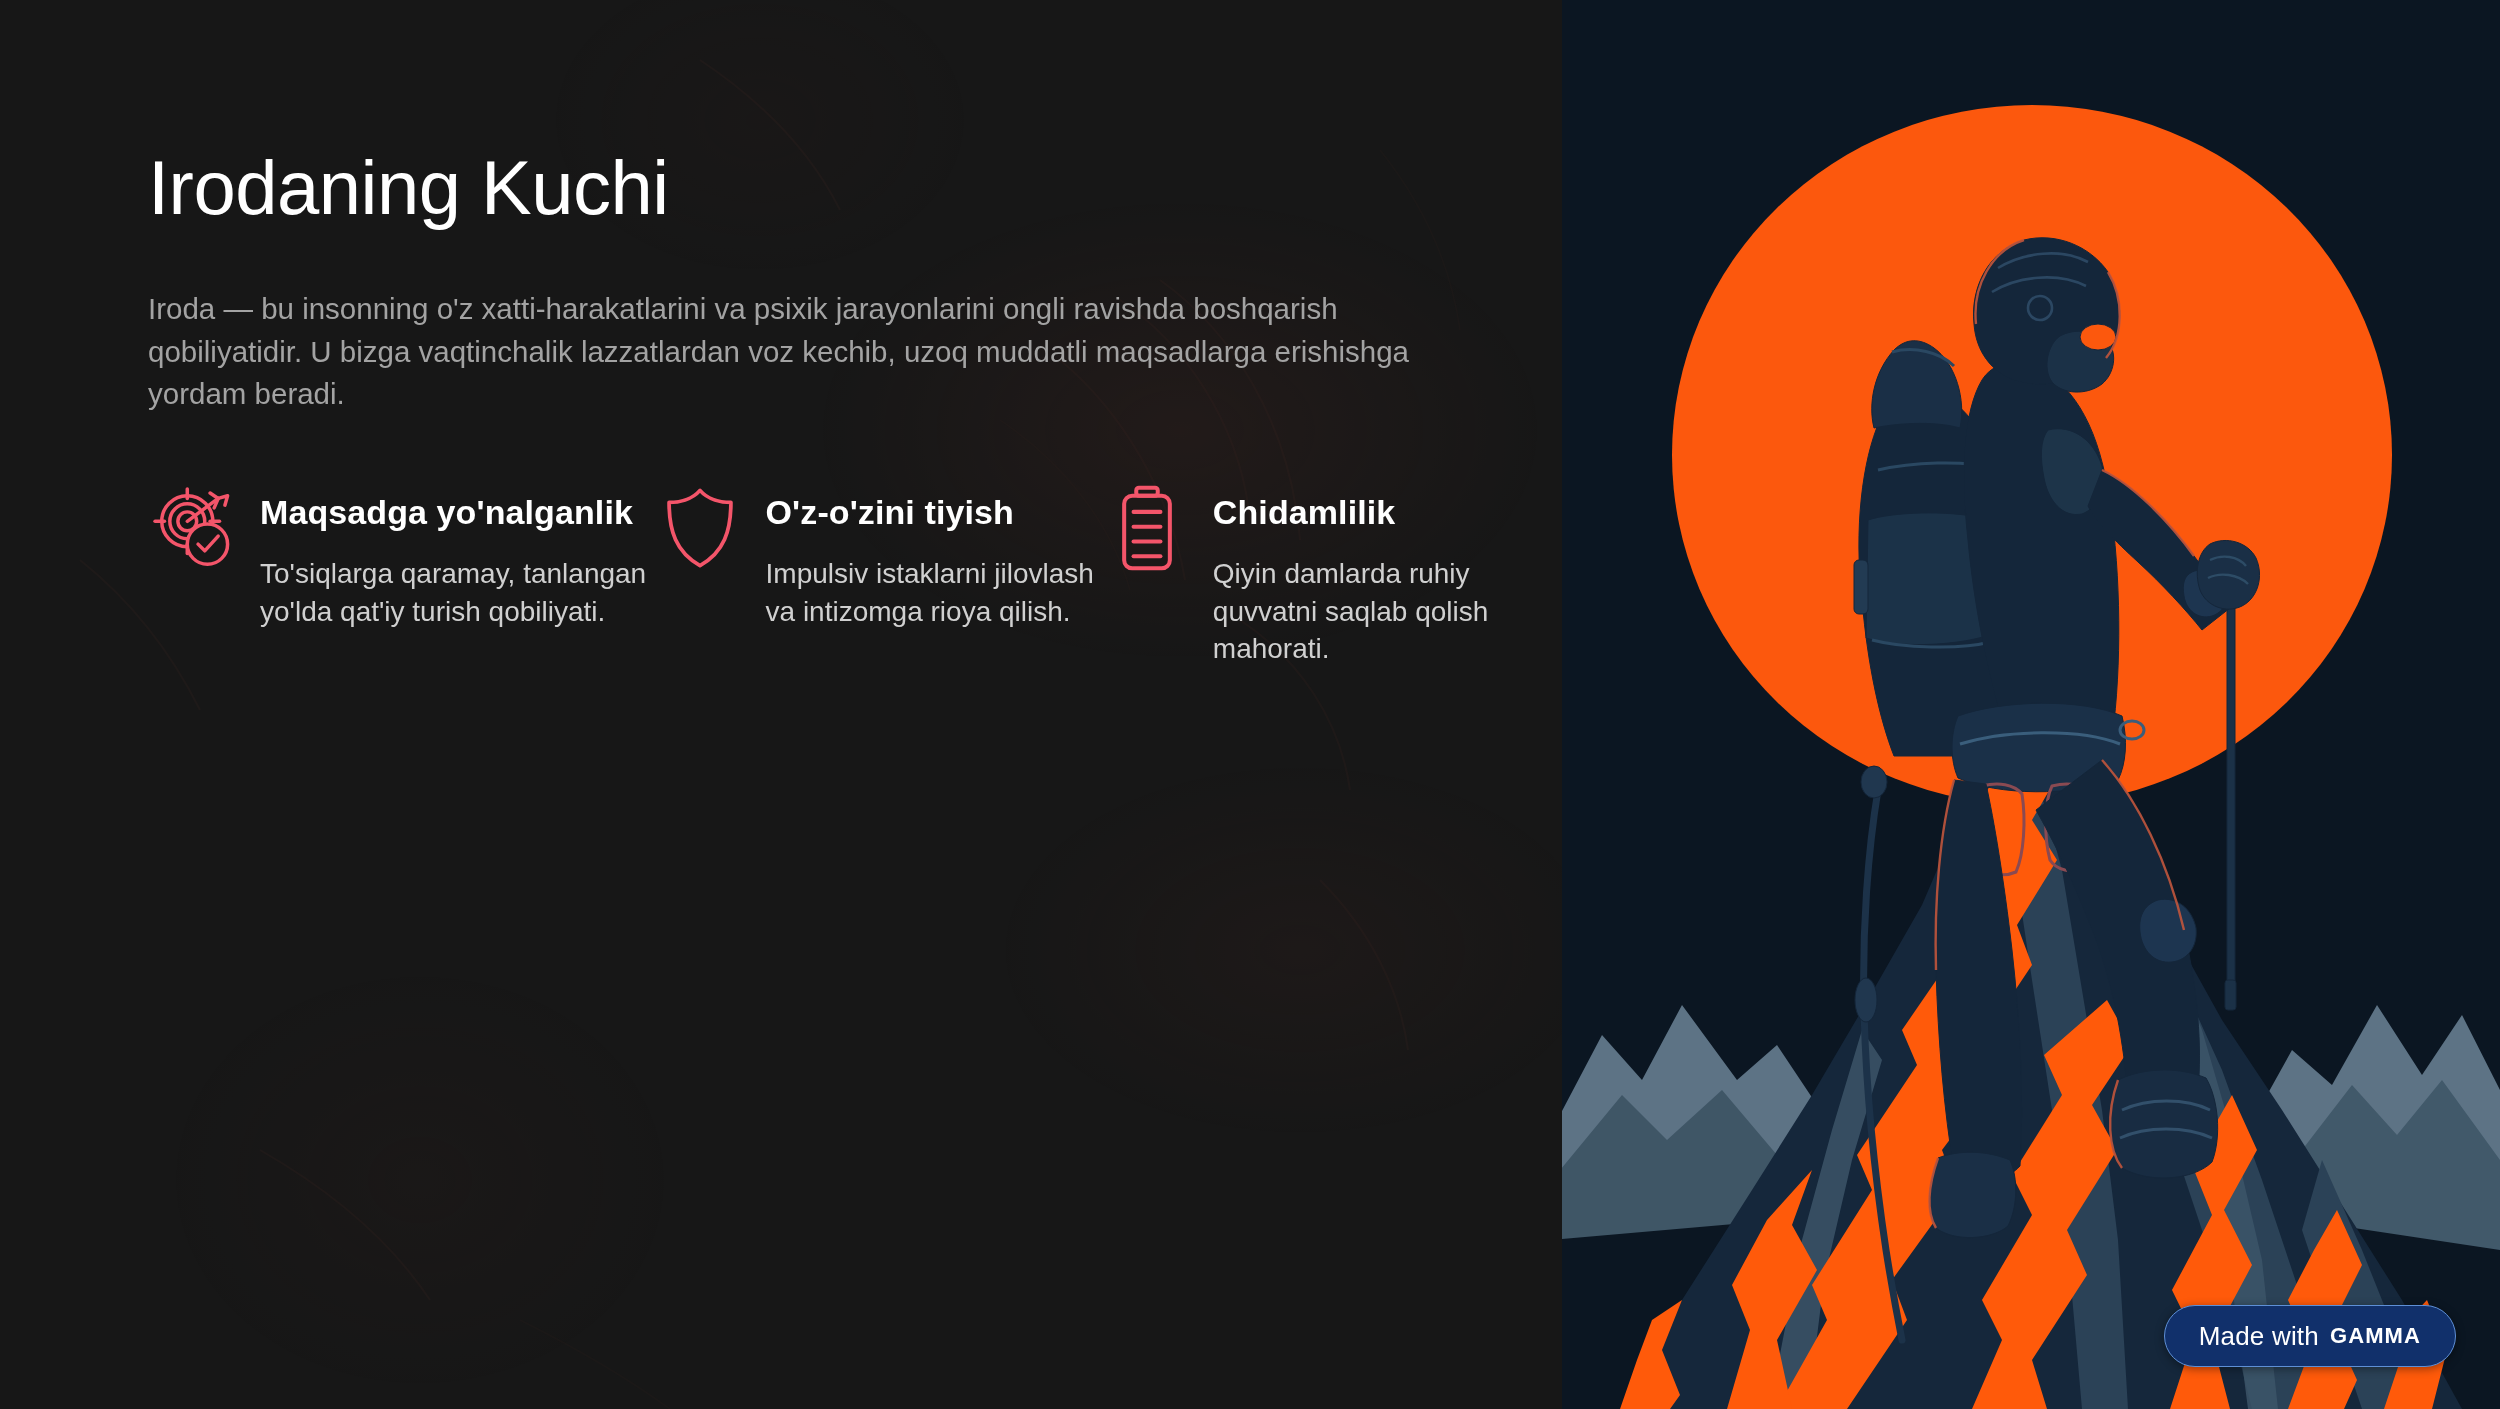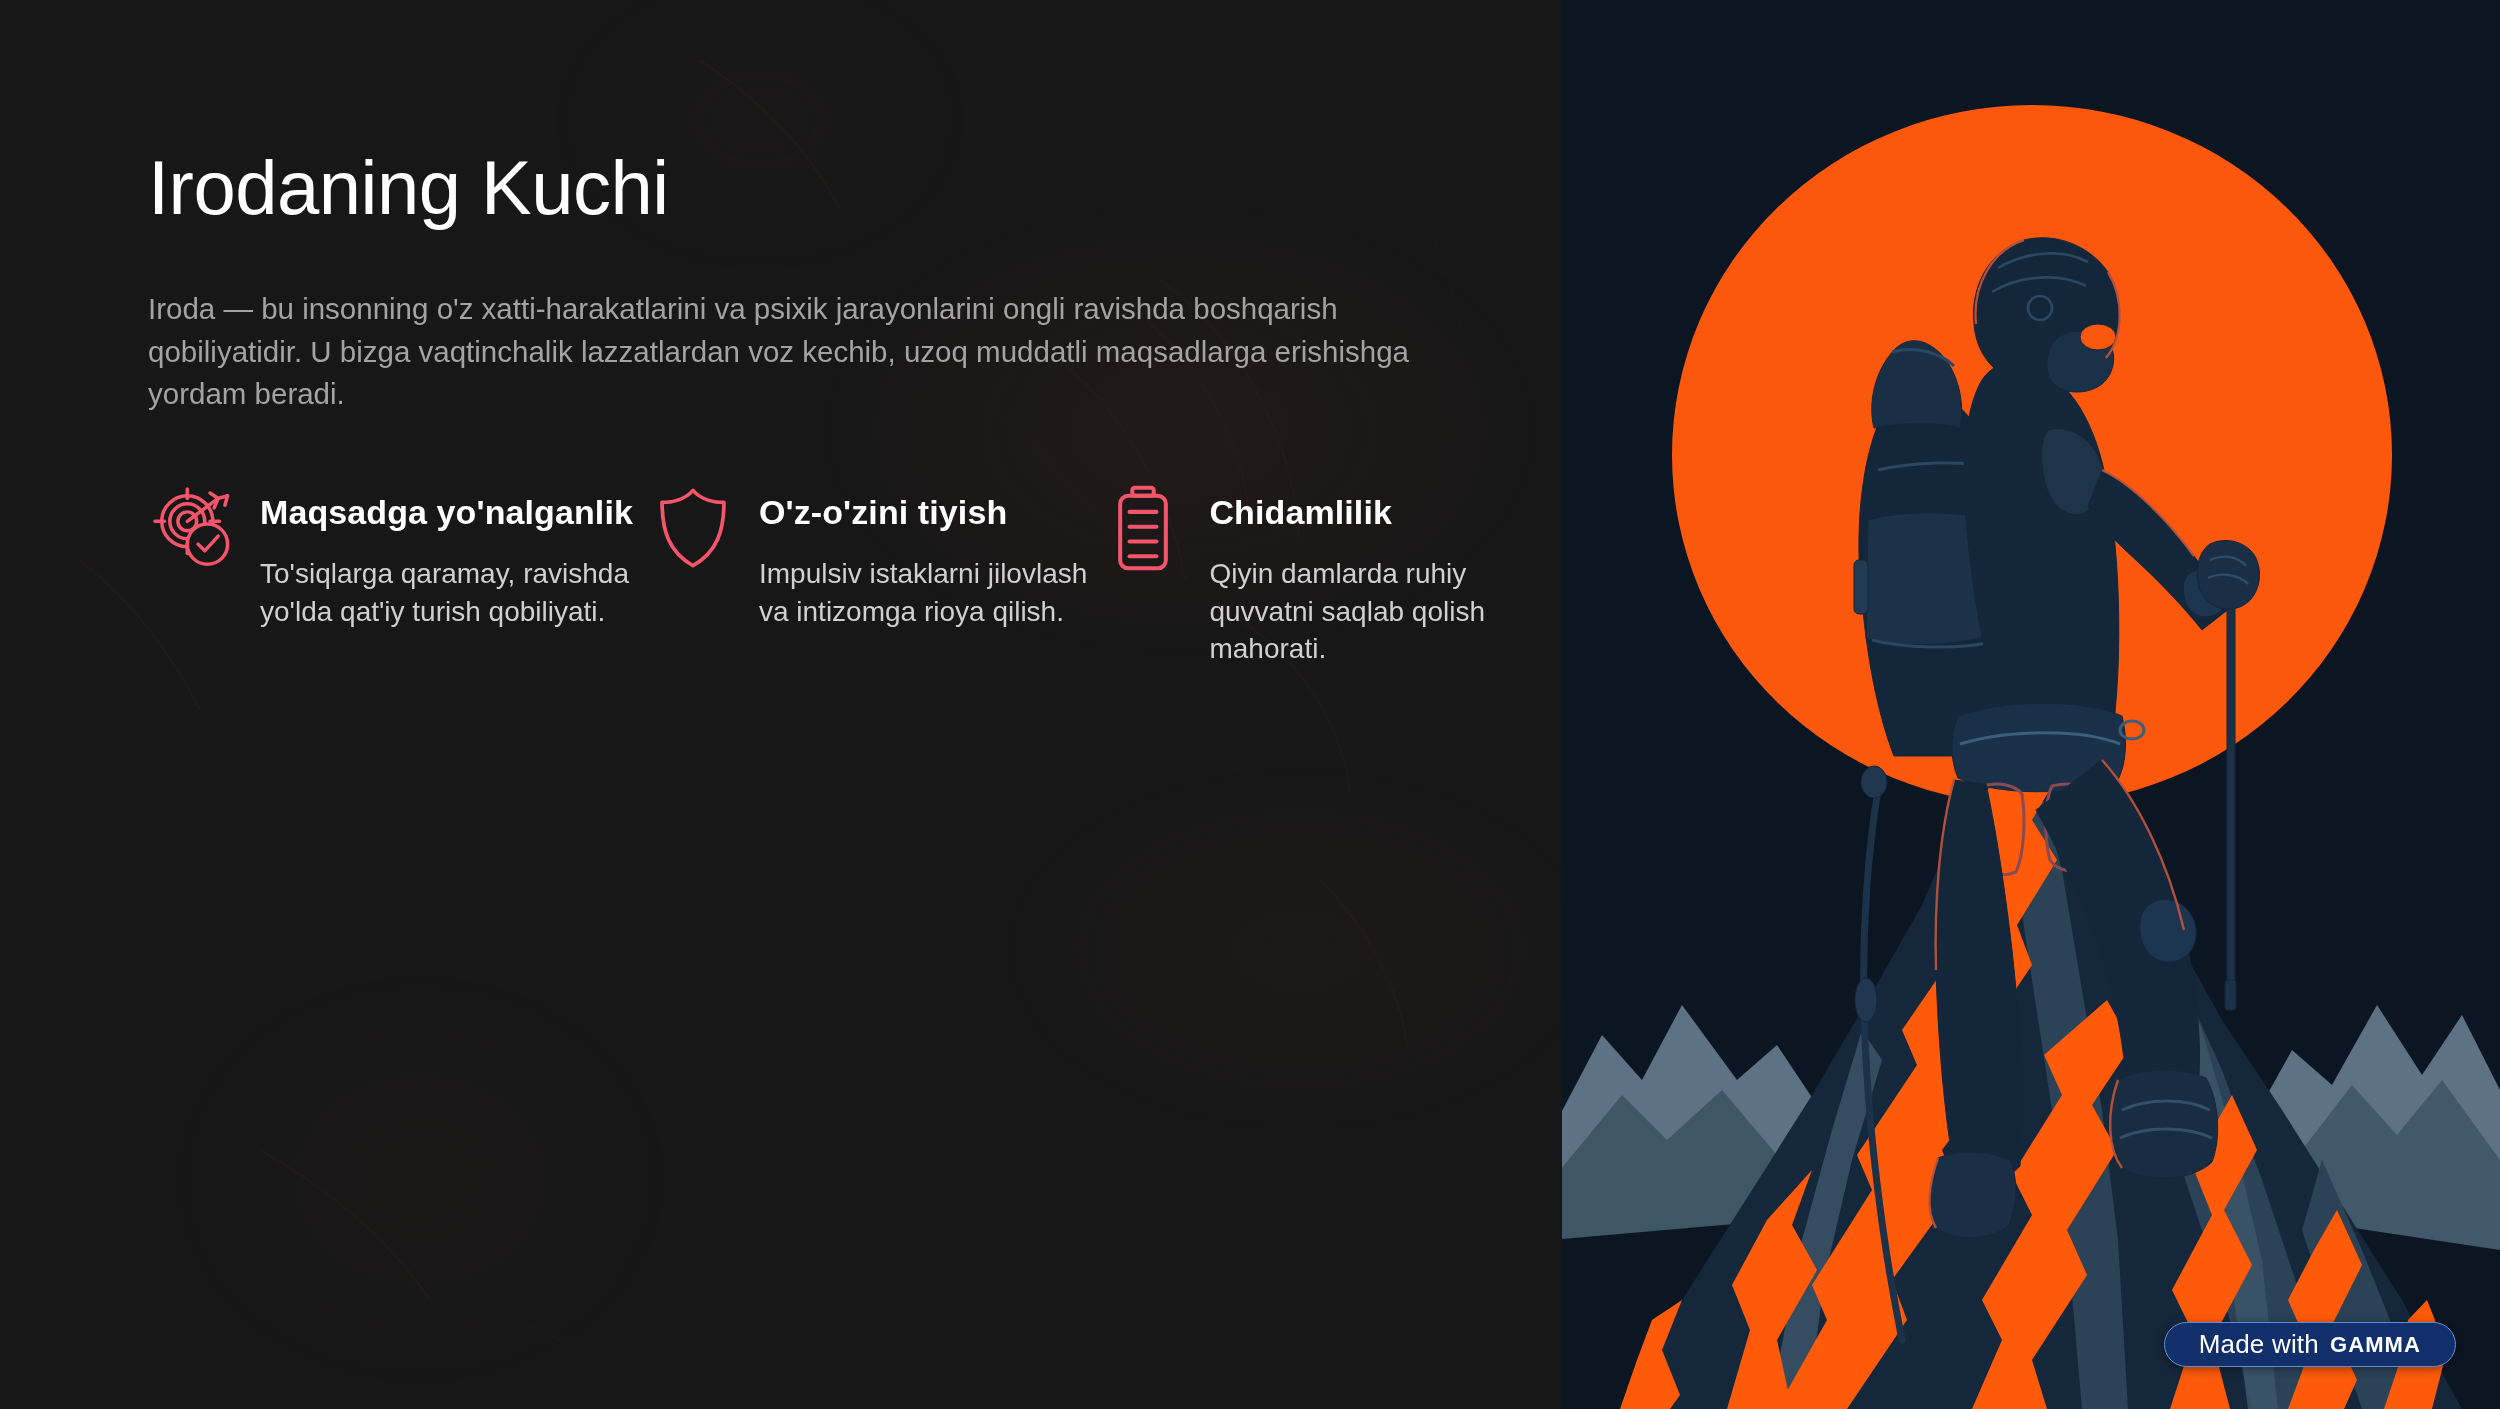--- a/index.html
+++ b/index.html
@@ -130,21 +130,21 @@
   
   .gamma-badge {
     position: absolute;
     right: 44px;
     bottom: 42px;
     z-index: 20;
     display: flex;
     align-items: center;
     justify-content: center;
     gap: 11px;
-    height: 45px;
+    height: 62px;
     padding: 0 34px;
     border-radius: 31px;
     background: #11306b;
     border: 1.5px solid #5e8fd6;
     box-shadow: 0 2px 10px rgba(0,0,0,0.4);
     text-align: right;
   }
   .gamma-made {
     font-size: 26px;
     color: #ffffff;
@@ -210,21 +210,21 @@
 
               <path d="M44 6 L50 10 L47 17"></path>
               <path d="M50 10 L57 8 L55 15"></path>
 
               <circle cx="42" cy="44" r="15" fill="#171717"></circle>
               <path d="M35 44 L40 49 L50 38"></path>
             </svg>
           </div>
           <div class="feature-text">
             <div class="feature-title">Maqsadga yo'nalganlik</div>
-            <div class="feature-desc">To'siqlarga qaramay, ravishda yo'lda qat'iy turish qobiliyati.</div>
+            <div class="feature-desc">To'siqlarga qaramay, tanlangan yo'lda qat'iy turish qobiliyati.</div>
           </div>
         </div>
 
         <div class="feature-item">
           <div class="feature-icon">
             <svg width="76" height="86" viewBox="0 0 56 64" fill="none" stroke="#F4556A" stroke-width="2.8" stroke-linecap="round" stroke-linejoin="round">
               <path d="M28 4 C22 11 12 13 5 13 C5 34 10 50 28 60 C46 50 51 34 51 13 C44 13 34 11 28 4 Z"></path>
             </svg>
           </div>
           <div class="feature-text">

